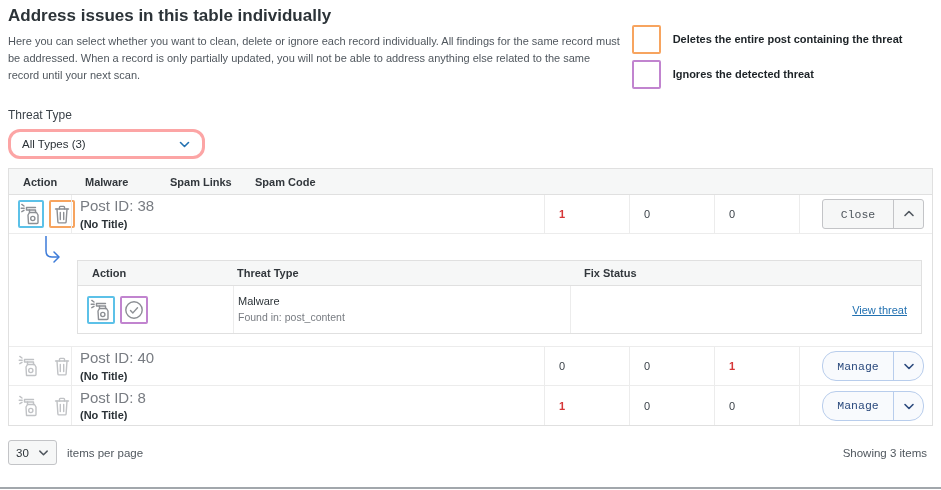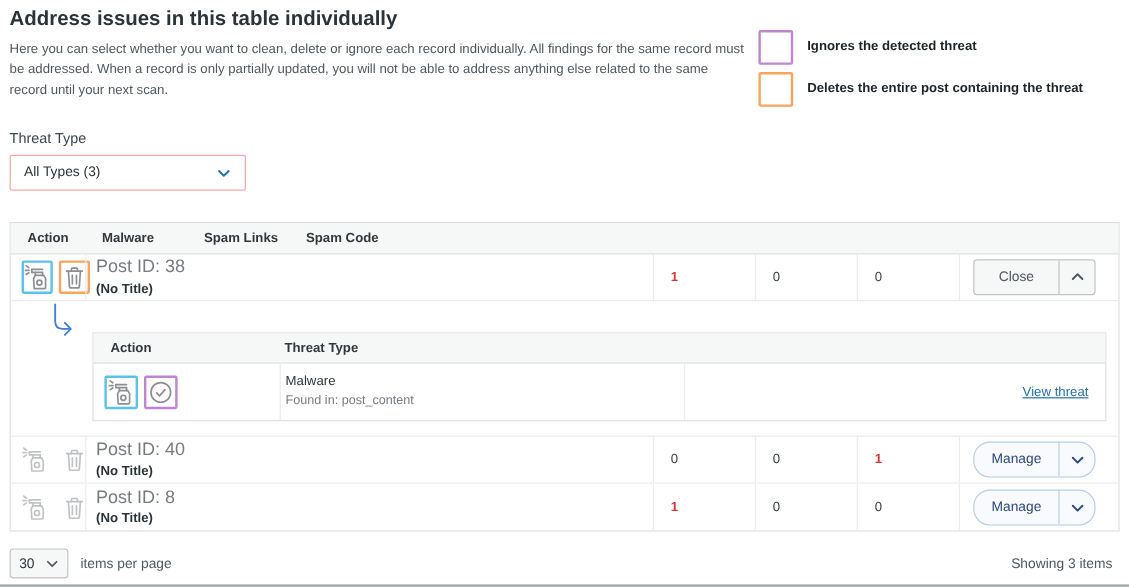--- a/index.html
+++ b/index.html
@@ -14,33 +14,33 @@
   .legend { margin-left:auto; width:302px; padding-top:21px; }
   .legend-item { display:flex; align-items:center; margin-bottom:6px; }
   .legend-box { width:29px; height:29px; background:#fff; border:2px solid; border-radius:2px; margin-right:12px; flex:none; }
   .legend-box.clean  { border-color:#5cc1e8; }
   .legend-box.ignore { border-color:#c184cf; }
   .legend-box.delete { border-color:#f7a45f; }
   .legend-label { font-size:11px; font-weight:bold; color:#1d2327; line-height:1.2; }
 
   
   .filter-label { font-size:12px; color:#3c434a; margin:13px 0 7px 0; }
-  .select { width:197px; height:30px; border:1px solid #fca5a5; border-radius:2px; background:#fff;
+  .select { width:197px; height:30px; border:3px solid #fca5a5; border-radius:12px; background:#fff;
             display:flex; align-items:center; justify-content:space-between; padding:0 11px; font-size:11.5px; color:#2c3338; cursor:pointer; }
 
   
-  .table { border:1px solid #e0e0e0; margin-top:26px; font-size:11px; }
+  .table { border:1px solid #e0e0e0; margin-top:9px; font-size:11px; }
   .thead { display:flex; align-items:center; background:#f6f7f7; border-bottom:1px solid #e0e0e0; height:26px; font-weight:bold; color:#32373c; }
   .trow { display:flex; align-items:center; min-height:39px; border-bottom:1px solid #ececec; }
   .trow:last-child { border-bottom:none; }
   .col-action { width:62px; padding-left:9px; display:flex; align-items:center; }
   .thead .col-action { padding-left:14px; }
   .col-record { flex:1; padding-left:8px; }
   .col-num { width:85px; padding-left:14px; align-self:stretch; display:flex; align-items:center; }
-  .col-btn { width:133px; align-self:stretch; display:flex; align-items:center; justify-content:center; padding-right:8px; }
+  .col-btn { width:133px; align-self:stretch; display:flex; align-items:center; justify-content:flex-end; padding-right:8px;font-family:Liberation Mono, monospace; }
   .trow .col-record, .trow .col-num, .trow .col-btn { border-left:1px solid #ececec; align-self:stretch; display:flex; align-items:center; }
   .thead .col-num, .thead .col-btn { border:none; align-self:auto; }
   .col-record .rec { line-height:1.35; }
   .post-id { color:#787c82; font-size:15px; }
   .post-title { color:#2c3338; font-weight:bold; font-size:11px; }
   .red { color:#d63638; font-weight:bold; }
 
   
   .icon-btn { width:28px; height:28px; border:2px solid; border-radius:2px; background:#fff; display:flex; align-items:center; justify-content:center; margin-right:5px; cursor:pointer; color:#8c8f94; padding:0; }
   .icon-btn.sel-clean  { border-color:#5cc1e8; }
@@ -106,26 +106,26 @@
 
 <div class="page">
 
   <div class="top">
     <div class="intro">
       <div class="page-title">Address issues in this table individually</div>
       <p class="desc">Here you can select whether you want to clean, delete or ignore each record individually. All findings for the same record must be addressed. When a record is only partially updated, you will not be able to address anything else related to the same record until your next scan.</p>
     </div>
     <div class="legend">
       <div class="legend-item">
+        <span class="legend-box delete"></span>
+        <span class="legend-label">Deletes the entire post containing the threat</span>
+      </div>
+      <div class="legend-item">
         <span class="legend-box ignore"></span>
         <span class="legend-label">Ignores the detected threat</span>
-      </div>
-      <div class="legend-item">
-        <span class="legend-box delete"></span>
-        <span class="legend-label">Deletes the entire post containing the threat</span>
       </div>
     </div>
   </div>
 
   <div class="filter-label">Threat Type</div>
   <div class="select">
     <span>All Types (3)</span>
     <svg width="13" height="13" viewBox="0 0 13 13">
         <path d="M2.5 4.5 l4 4 l4 -4" fill="none" stroke="#2271b1" stroke-width="1.6" stroke-linecap="round" stroke-linejoin="round"></path>
       </svg>
@@ -176,20 +176,21 @@
 
     <div class="expanded">
       <svg class="branch-arrow" width="22" height="30" viewBox="0 0 22 30">
         <path d="M4 0 v15 q0 6 6 6 h6" fill="none" stroke="#3c7bd9" stroke-width="1.5"></path>
         <path d="M12 16 l5 5 l-5 5" fill="none" stroke="#3c7bd9" stroke-width="1.5" stroke-linecap="round" stroke-linejoin="round"></path>
       </svg>
       <div class="subtable">
         <div class="sub-thead">
           <div class="sub-col-action">Action</div>
           <div class="sub-col-type">Threat Type</div>
+          <div class="sub-col-status">Fix Status</div>
           <div class="sub-col-link"></div>
         </div>
         <div class="sub-trow">
           <div class="sub-col-action">
             <button class="icon-btn sel-clean">
               <svg width="22" height="22" viewBox="0 0 22 22">
                   <use href="#i-spray"></use>
                 </svg>
             </button>
             <button class="icon-btn sel-ignore">

